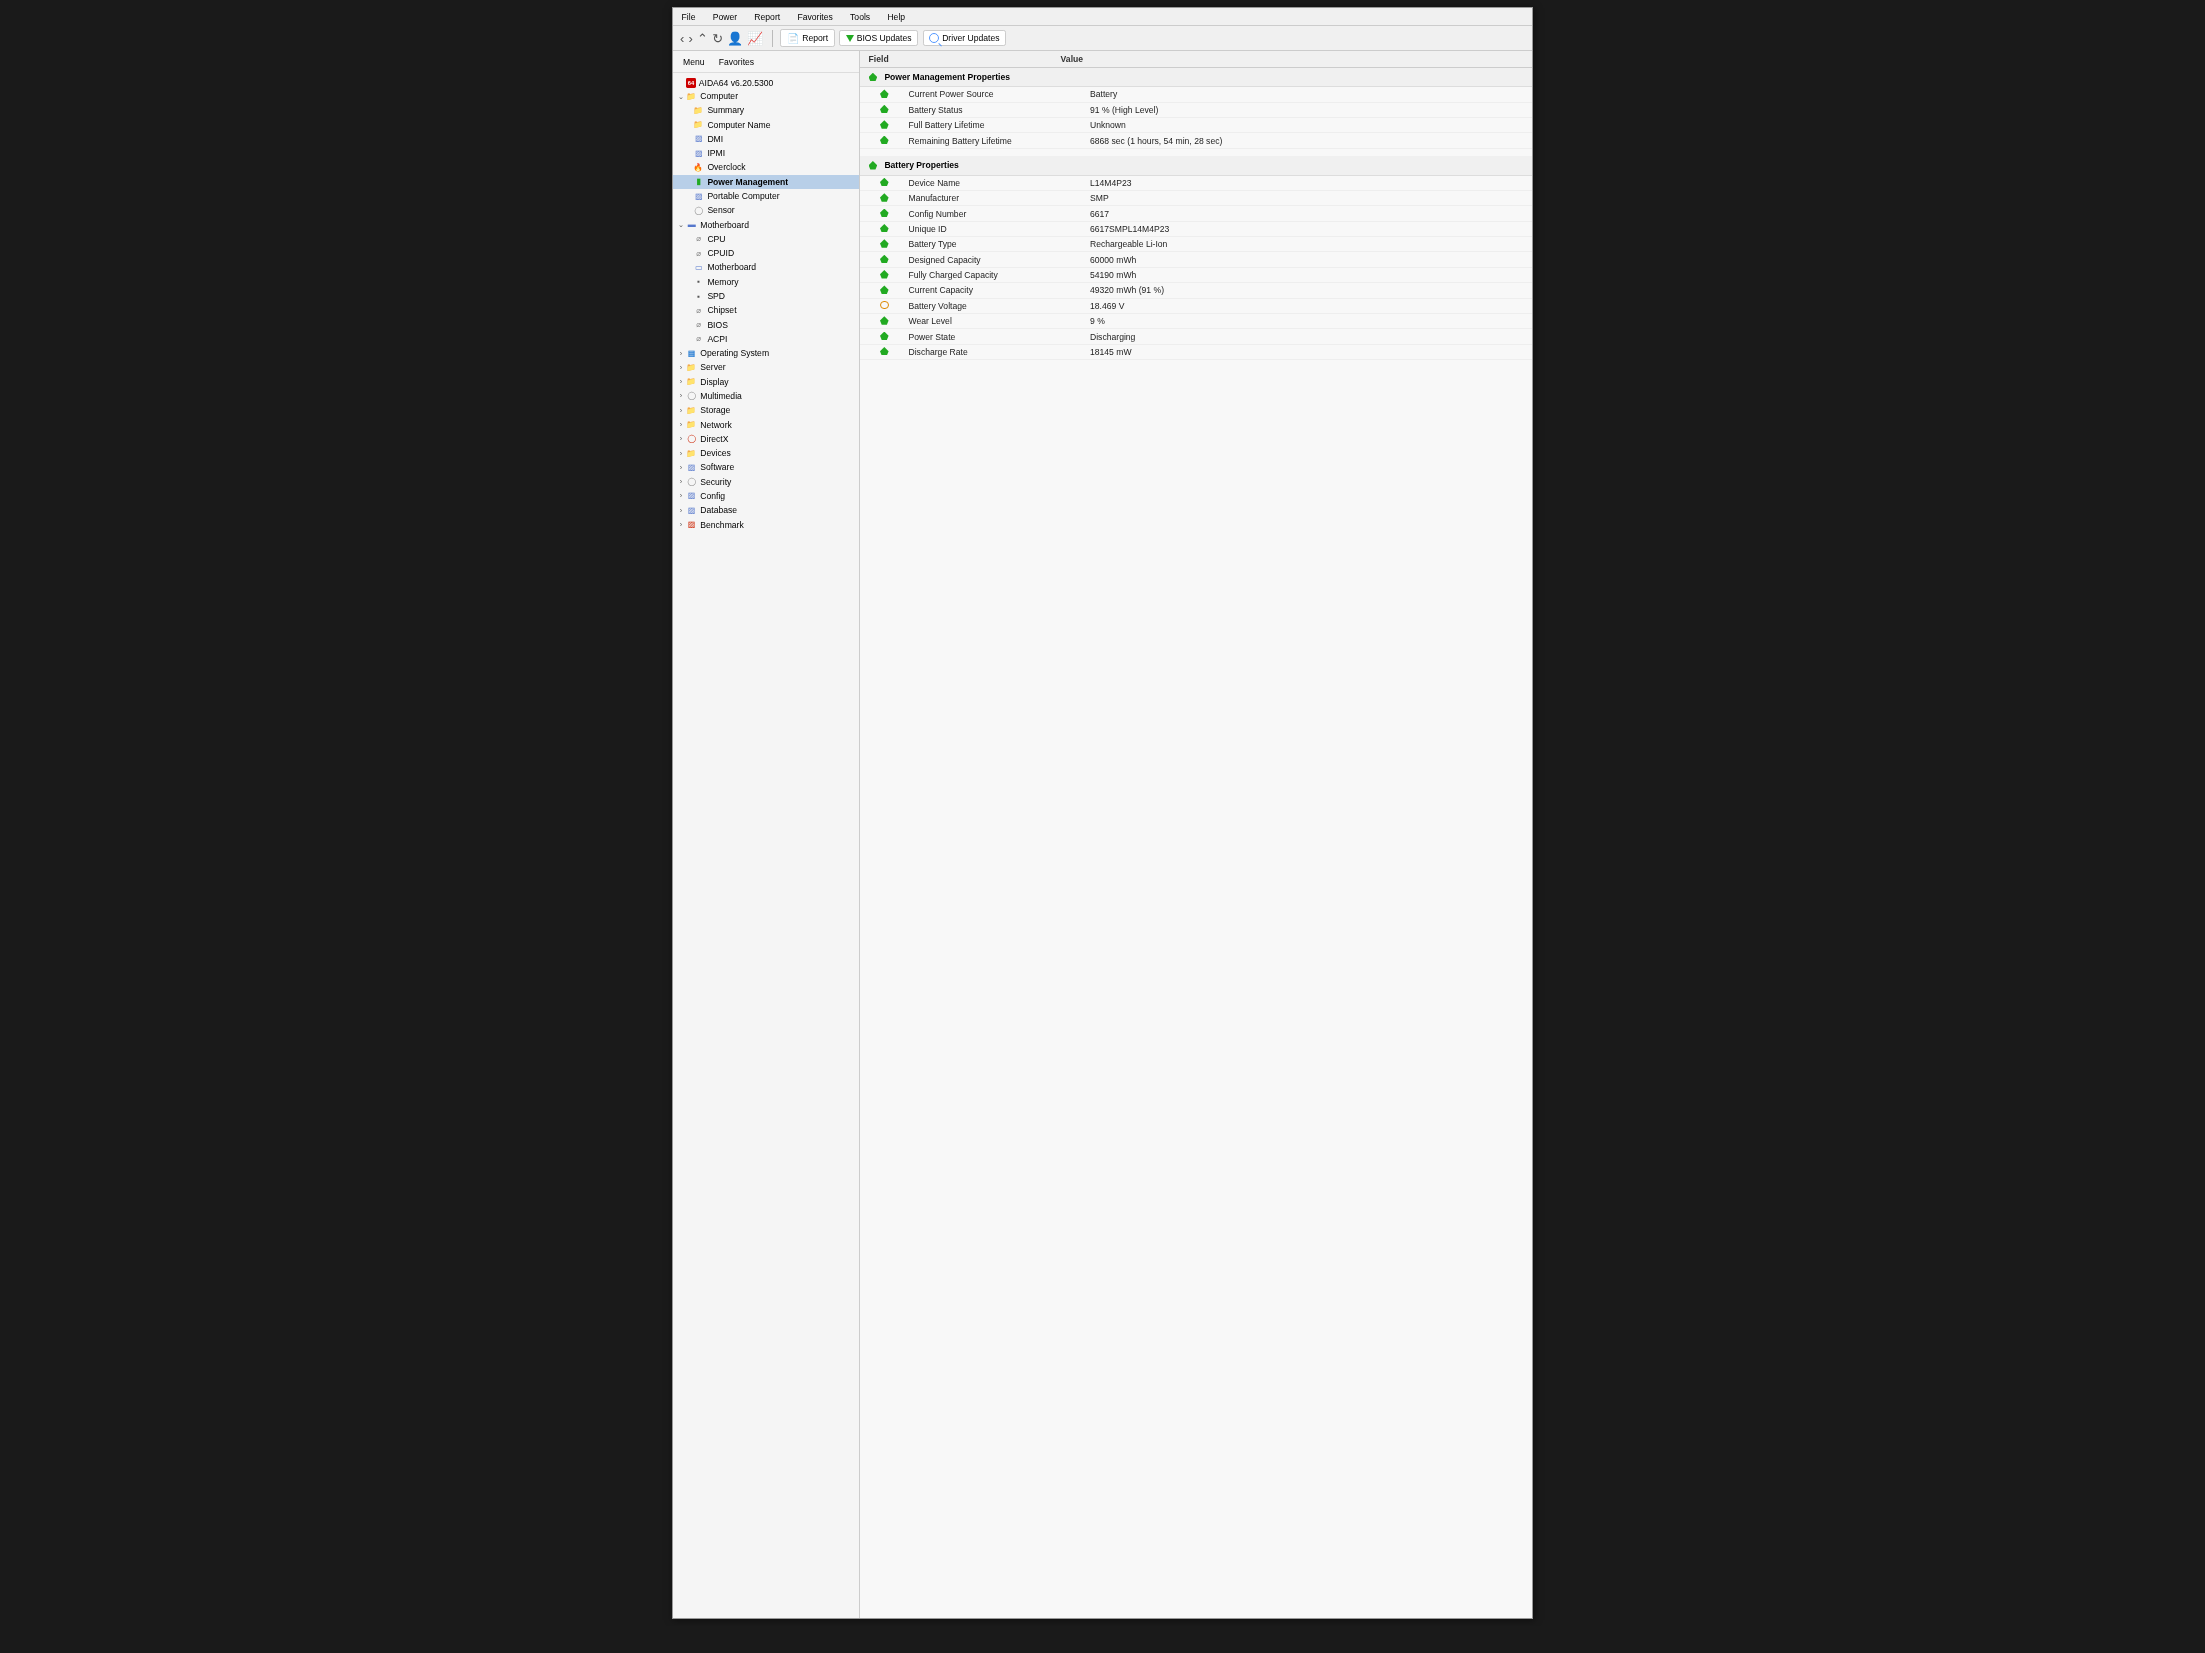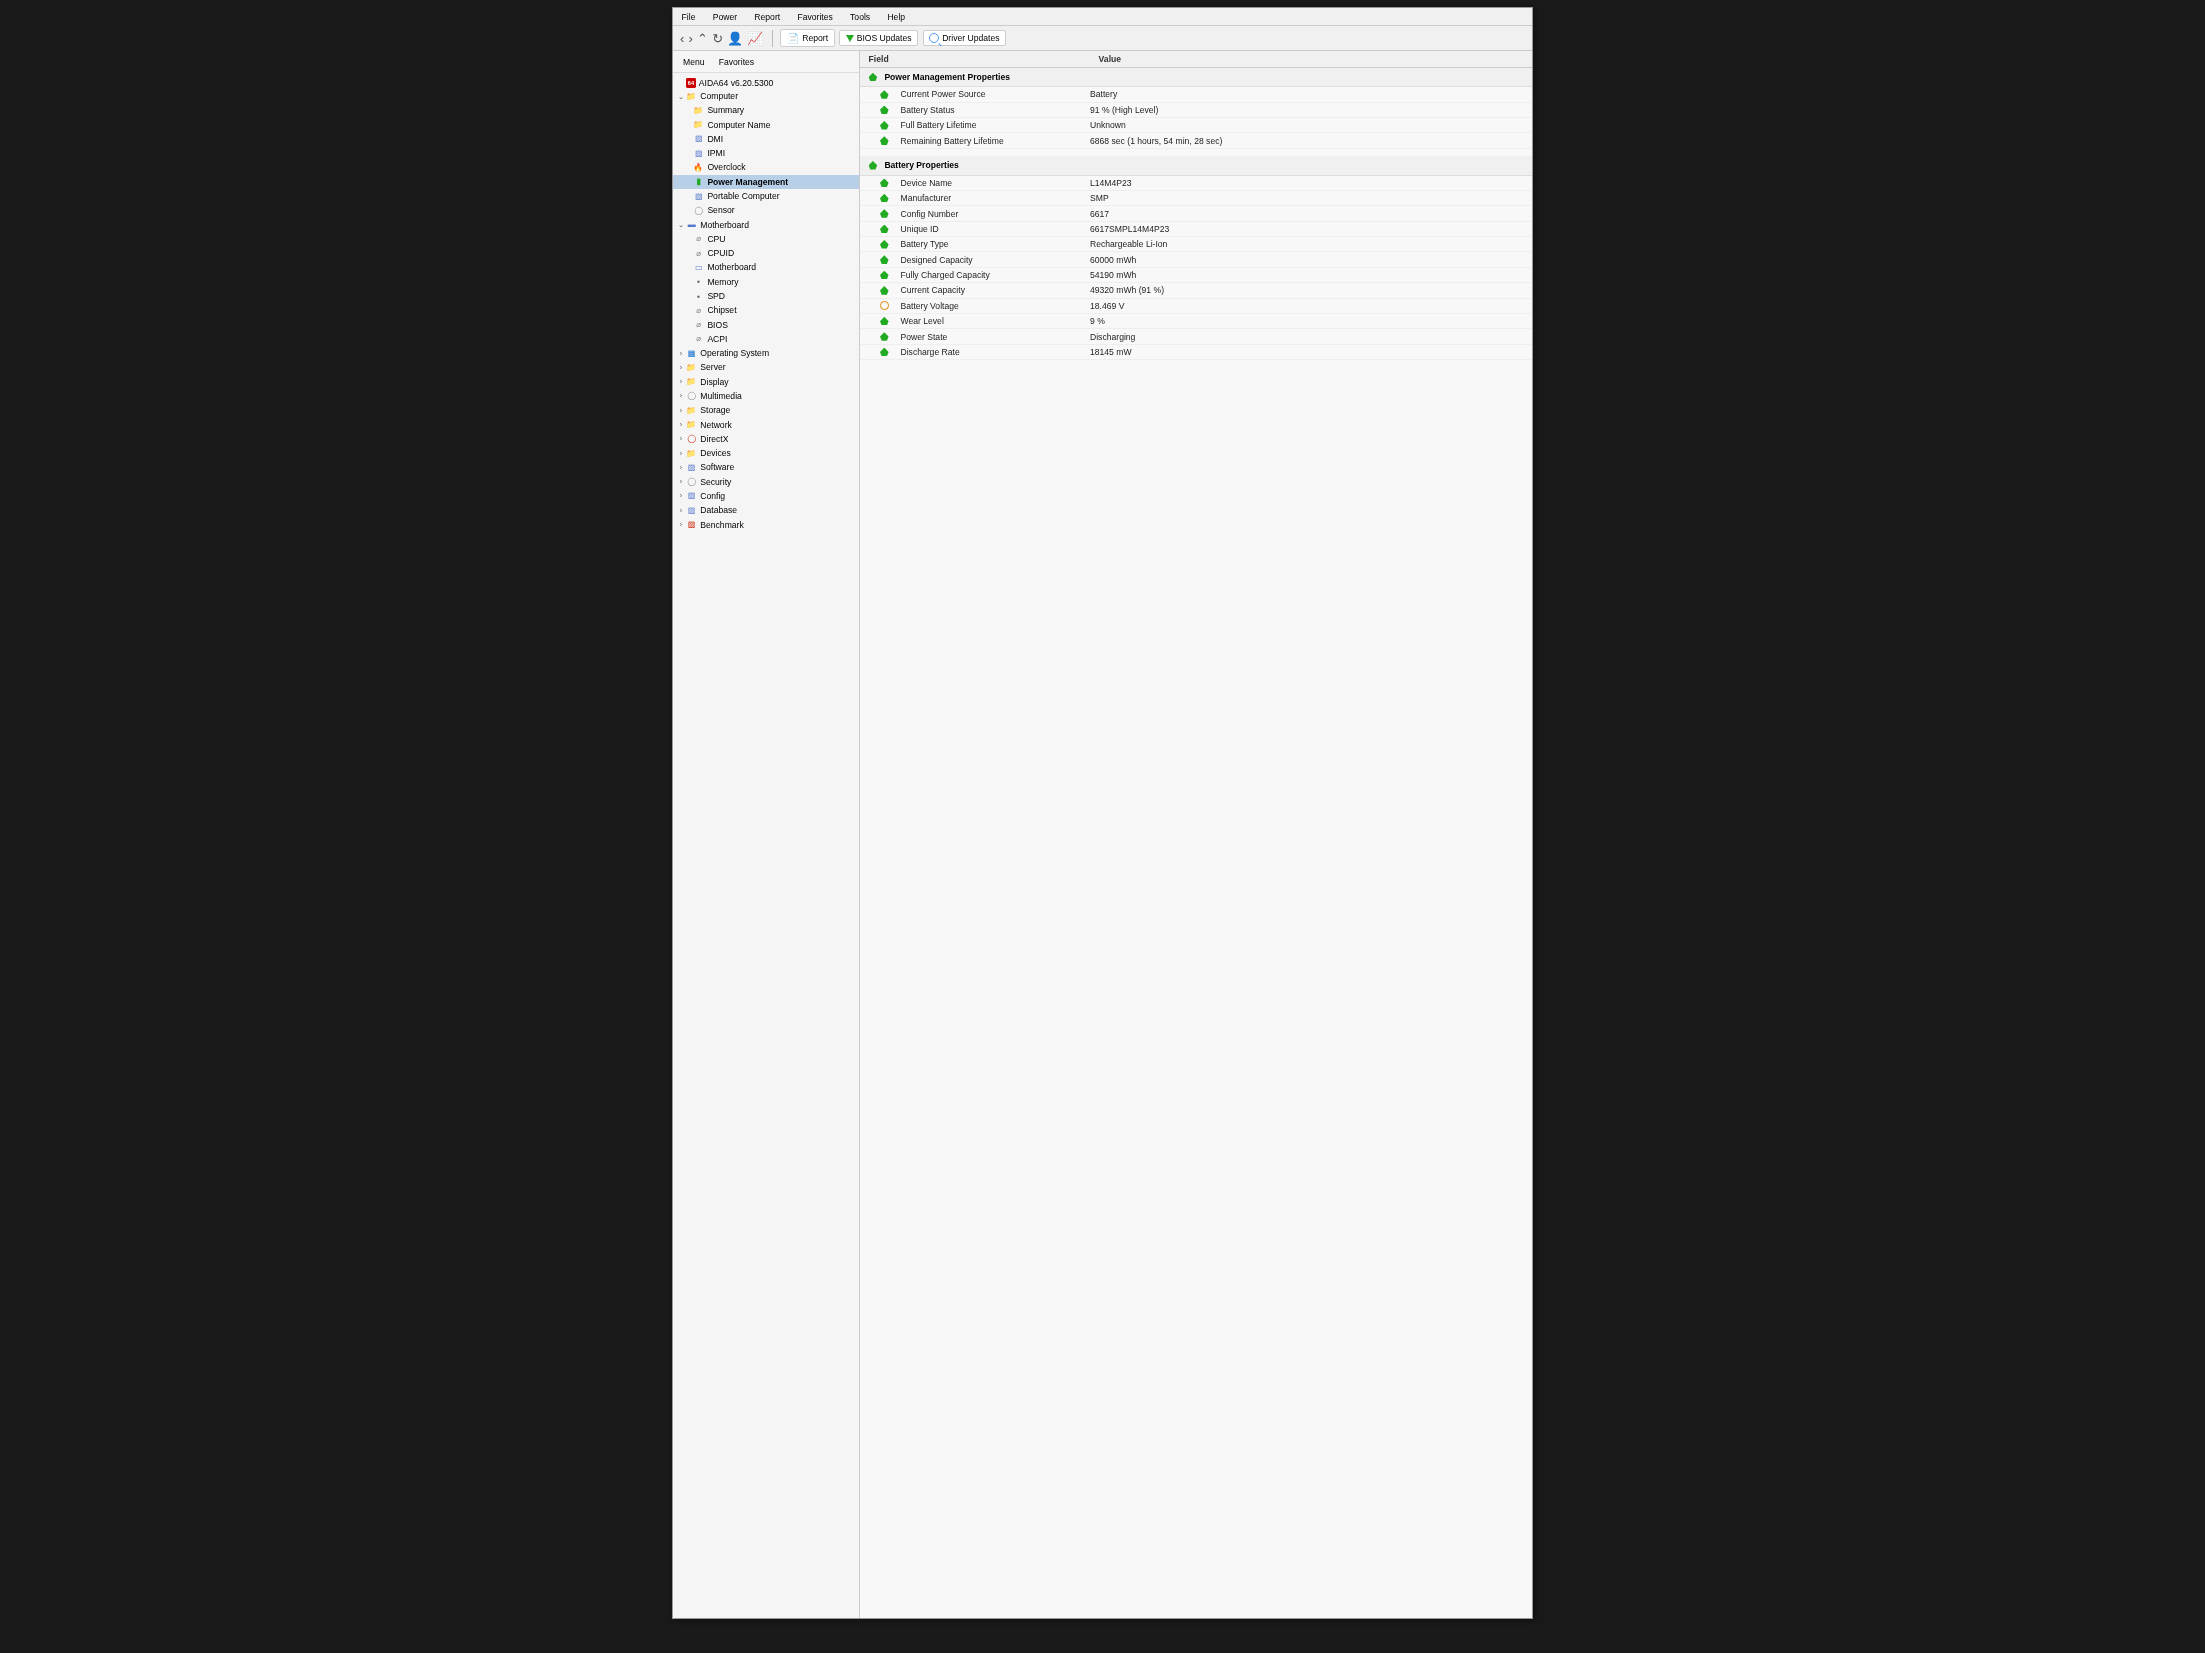--- a/index.html
+++ b/index.html
@@ -147,21 +147,21 @@
       background: #f8f8f8;
       overflow-y: auto;
     }
     .panel-header {
       display: flex;
       border-bottom: 0.7px solid #ccc;
       background: #f0f0f0;
       padding: 2.9px 8.6px;
     }
     .col-field {
-      width: 230px;
+      width: 192px;
       font-weight: bold;
       font-size: 8.6px;
       color: #333;
     }
     .col-value {
       flex: 1;
       font-weight: bold;
       font-size: 8.6px;
       color: #333;
     }
@@ -182,22 +182,22 @@
       display: flex;
       align-items: center;
       padding: 2.2px 8.6px 2.2px 20px;
       border-bottom: 0.7px solid #eee;
       font-size: 8.6px;
     }
     .data-row .field {
       width: 210px;
       color: #222;
       display: flex;
-      align-items: center;
-      gap: 9px;
+      align-items: flex-start;
+      gap: 17px;
     }
     .data-row .value {
       flex: 1;
       color: #222;
     }
     .section-spacer { height: 7.2px; background: #f8f8f8; }
     .aida-logo {
       width: 10px; height: 10px;
       background: #cc0000;
       color: #fff;

